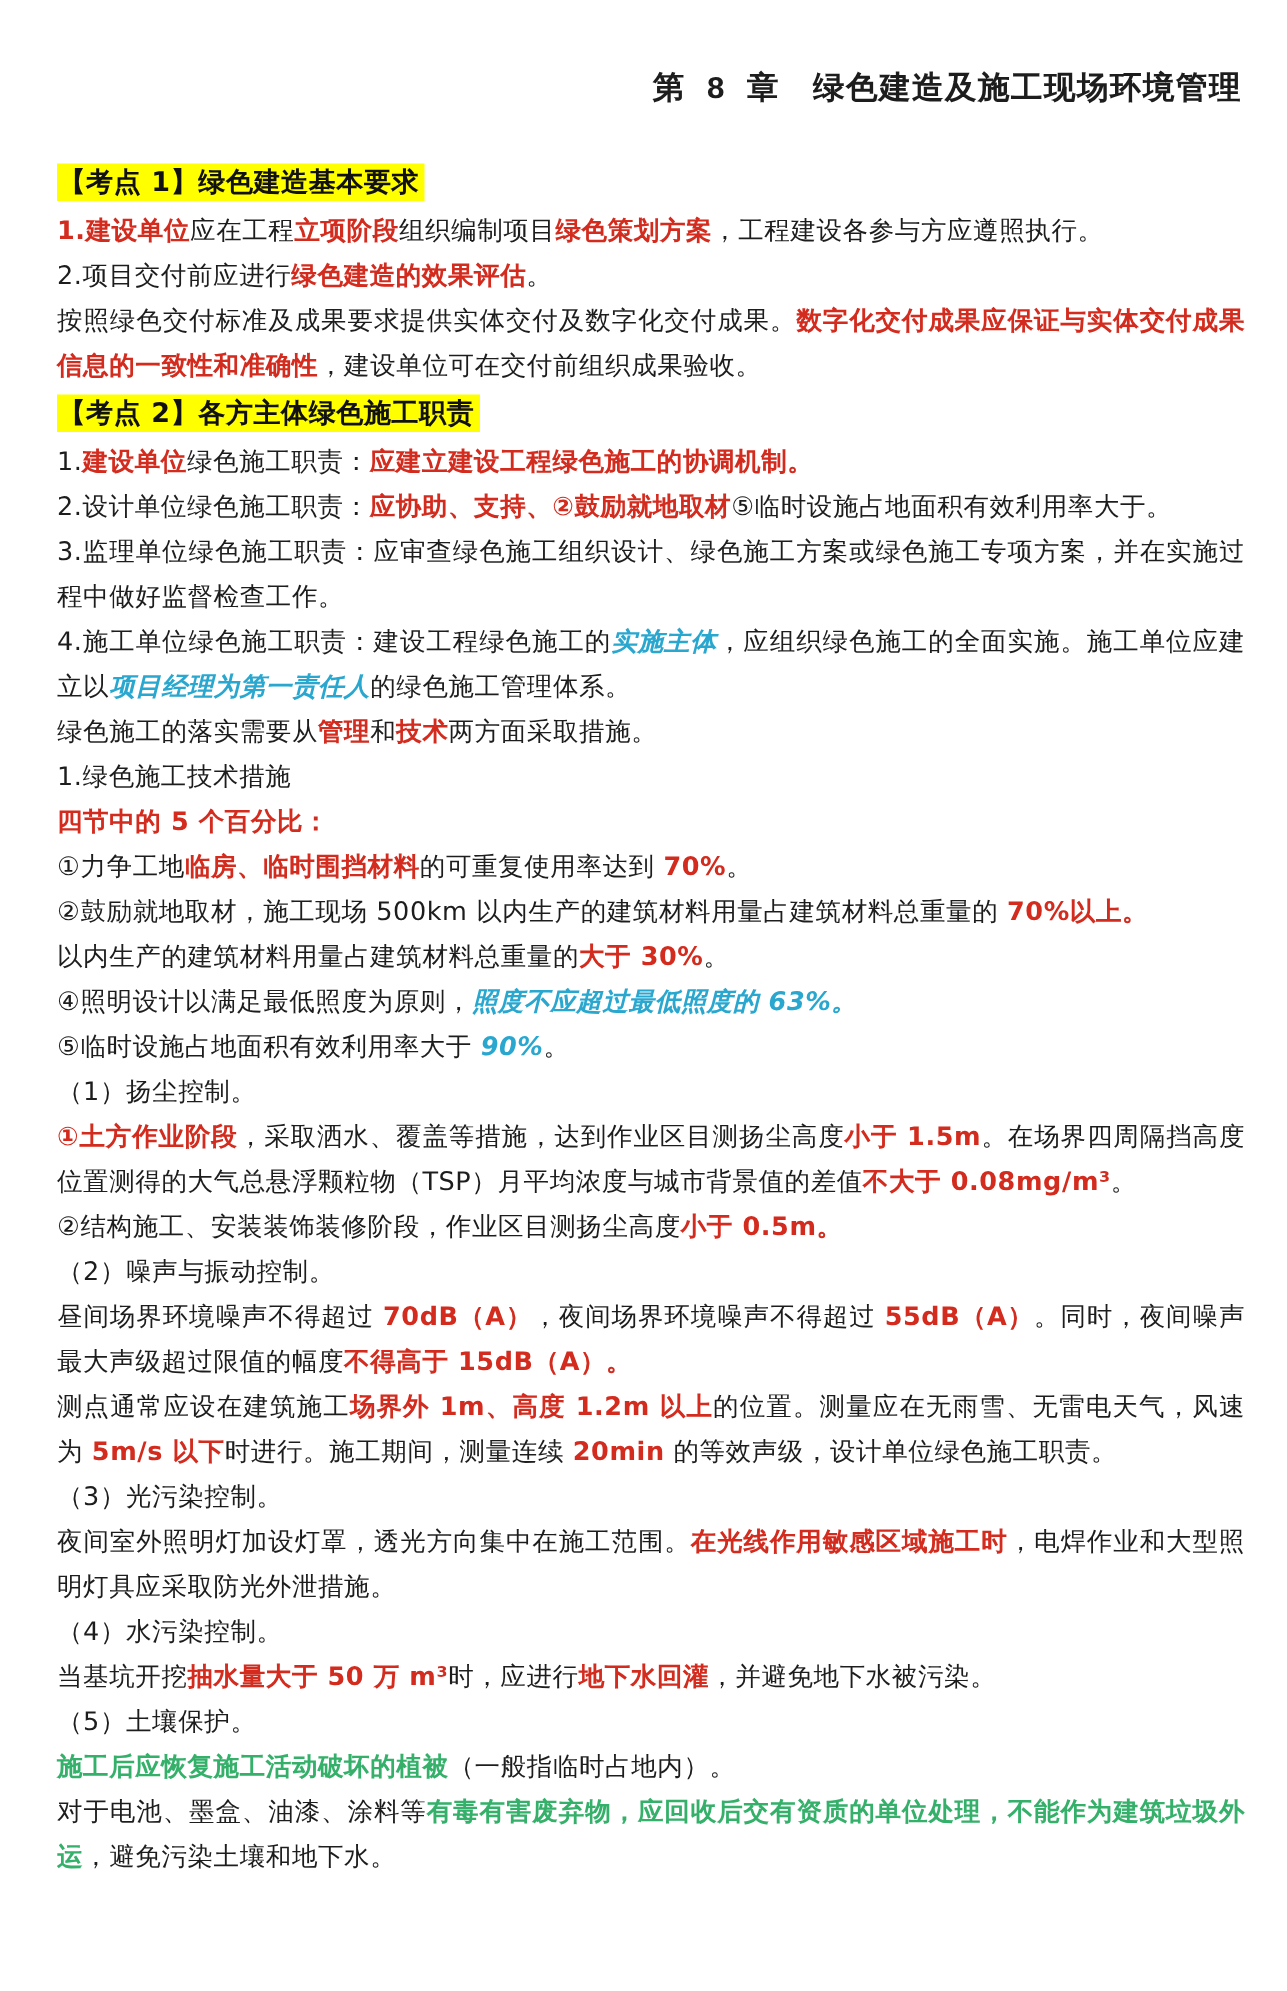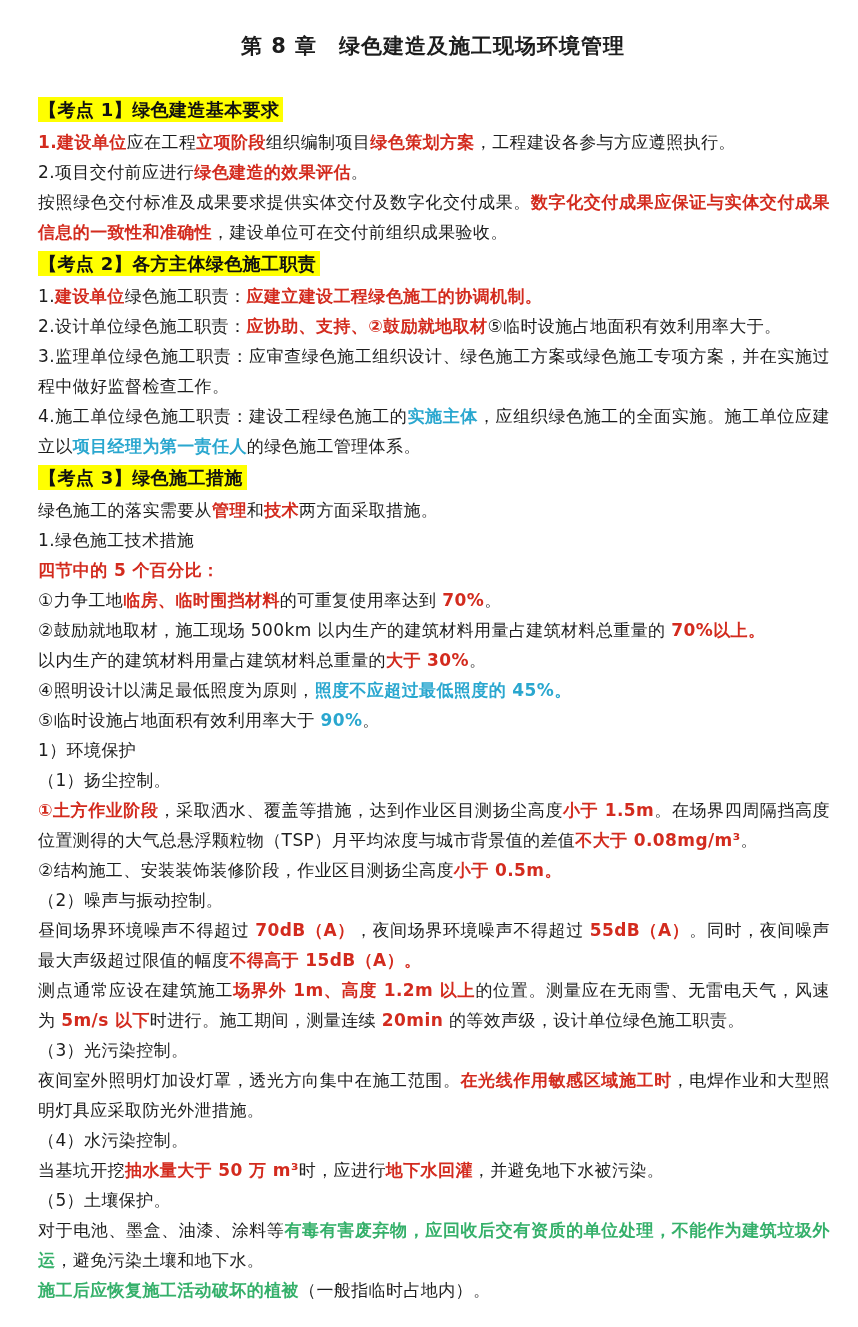--- a/index.html
+++ b/index.html
@@ -15,24 +15,25 @@
     box-sizing: border-box;
     width: 858px;
     min-height: 1327px;
     padding: 26px 30px 24px 38px;
     background: var(--paper, #ffffff);
     color: var(--ink, #1d1d1d);
   }
   .doc-title {
     font-size: 21px;
     font-weight: bold;
-    text-align: center;
+    text-align: right;
     letter-spacing: 1px;
-    margin: 6px 0 34px 0;
+    margin: 18px 0 34px 0;
     color: var(--ink, #1d1d1d);
+    font-family: Liberation Mono, monospace;
   }
   .doc-body { width: 792px; }
   .para {
     font-size: 17px;
     line-height: 30px;
     letter-spacing: 0.4px;
     text-align: justify;
     color: var(--ink, #1d1d1d);
     font-weight: 500;
   }
@@ -42,56 +43,54 @@
     margin: 1px 0;
   }
   .hl {
     background: var(--highlight, #ffff00);
     font-weight: bold;
     font-size: 18px;
     padding: 2px 4px 2px 1px;
     color: #111111;
   }
   .run-red    { color: var(--red, #d32b1e); font-weight: bold; }
-  .run-cyan   { color: var(--cyan, #2aa7cf); font-weight: bold; }
+  .run-cyan   { color: var(--cyan, #2aa7cf); font-weight: bold; font-style: italic; }
   .run-green  { color: var(--green, #35b06a); font-weight: bold; }
   .run-underline { text-underline-offset: 3px; }
 </style>
 </head>
 <body>
 
 <div class="page">
   <h1 class="doc-title">第 8 章　绿色建造及施工现场环境管理</h1>
   <div class="doc-body" id="doc-body">
       <div class="para heading"><span class="hl">【考点 1】绿色建造基本要求</span></div>
       <div class="para"><span class="run-red">1.</span><span class="run-red">建设单位</span><span>应在工程</span><span class="run-red">立项阶段</span><span>组织编制项目</span><span class="run-red">绿色策划方案</span><span>，工程建设各参与方应遵照执行。</span></div>
       <div class="para"><span>2.项目交付前应进行</span><span class="run-red">绿色建造的效果评估</span><span>。</span></div>
       <div class="para"><span>按照绿色交付标准及成果要求提供实体交付及数字化交付成果。</span><span class="run-red">数字化交付成果应保证与实体交付成果信息的一致性和准确性</span><span>，建设单位可在交付前组织成果验收。</span></div>
       <div class="para heading"><span class="hl">【考点 2】各方主体绿色施工职责</span></div>
       <div class="para"><span>1.</span><span class="run-red">建设单位</span><span>绿色施工职责：</span><span class="run-red">应建立建设工程绿色施工的协调机制。</span></div>
       <div class="para"><span>2.设计单位绿色施工职责：</span><span class="run-red">应协助、支持、②鼓励就地取材</span><span>⑤临时设施占地面积有效利用率大于。</span></div>
       <div class="para"><span>3.监理单位绿色施工职责：应审查绿色施工组织设计、绿色施工方案或绿色施工专项方案，并在实施过程中做好监督检查工作。</span></div>
       <div class="para"><span>4.施工单位绿色施工职责：建设工程绿色施工的</span><span class="run-cyan">实施主体</span><span>，应组织绿色施工的全面实施。施工单位应建立以</span><span class="run-cyan">项目经理为第一责任人</span><span>的绿色施工管理体系。</span></div>
-      <div class="para heading"><span class="hl">【考点 3】绿色施工措施</span></div>
       <div class="para"><span>绿色施工的落实需要从</span><span class="run-red">管理</span><span>和</span><span class="run-red">技术</span><span>两方面采取措施。</span></div>
       <div class="para"><span>1.绿色施工技术措施</span></div>
       <div class="para"><span class="run-red">四节中的 5 个百分比：</span></div>
       <div class="para"><span>①力争工地</span><span class="run-red">临房、临时围挡材料</span><span>的可重复使用率达到 </span><span class="run-red">70%</span><span>。</span></div>
       <div class="para"><span>②鼓励就地取材，施工现场 500km 以内生产的建筑材料用量占建筑材料总重量的 </span><span class="run-red">70%以上。</span></div>
       <div class="para"><span>以内生产的建筑材料用量占建筑材料总重量的</span><span class="run-red">大于 30%</span><span>。</span></div>
-      <div class="para"><span>④照明设计以满足最低照度为原则，</span><span class="run-cyan">照度不应超过最低照度的 45%。</span></div>
+      <div class="para"><span>④照明设计以满足最低照度为原则，</span><span class="run-cyan">照度不应超过最低照度的 63%。</span></div>
       <div class="para"><span>⑤临时设施占地面积有效利用率大于 </span><span class="run-cyan">90%</span><span>。</span></div>
-      <div class="para"><span>1）环境保护</span></div>
       <div class="para"><span>（1）扬尘控制。</span></div>
       <div class="para"><span class="run-red">①土方作业阶段</span><span>，采取洒水、覆盖等措施，达到作业区目测扬尘高度</span><span class="run-red">小于 1.5m</span><span>。在场界四周隔挡高度位置测得的大气总悬浮颗粒物（TSP）月平均浓度与城市背景值的差值</span><span class="run-red">不大于 0.08mg/m³</span><span>。</span></div>
       <div class="para"><span>②结构施工、安装装饰装修阶段，作业区目测扬尘高度</span><span class="run-red">小于 0.5m。</span></div>
       <div class="para"><span>（2）噪声与振动控制。</span></div>
       <div class="para"><span>昼间场界环境噪声不得超过 </span><span class="run-red">70dB（A）</span><span>，夜间场界环境噪声不得超过 </span><span class="run-red">55dB（A）</span><span>。同时，夜间噪声最大声级超过限值的幅度</span><span class="run-red">不得高于 15dB（A）。</span></div>
       <div class="para"><span>测点通常应设在建筑施工</span><span class="run-red">场界外 1m、高度 1.2m 以上</span><span>的位置。测量应在无雨雪、无雷电天气，风速为 </span><span class="run-red run-underline">5m/s 以下</span><span>时进行。施工期间，测量连续 </span><span class="run-red">20min</span><span> 的等效声级，设计单位绿色施工职责。</span></div>
       <div class="para"><span>（3）光污染控制。</span></div>
       <div class="para"><span>夜间室外照明灯加设灯罩，透光方向集中在施工范围。</span><span class="run-red">在光线作用敏感区域施工时</span><span>，电焊作业和大型照明灯具应采取防光外泄措施。</span></div>
       <div class="para"><span>（4）水污染控制。</span></div>
       <div class="para"><span>当基坑开挖</span><span class="run-red run-underline">抽水量大于 50 万 m³</span><span>时，应进行</span><span class="run-red run-underline">地下水回灌</span><span>，并避免地下水被污染。</span></div>
       <div class="para"><span>（5）土壤保护。</span></div>
+      <div class="para"><span class="run-green">施工后应恢复施工活动破坏的植被</span><span>（一般指临时占地内）。</span></div>
       <div class="para"><span>对于电池、墨盒、油漆、涂料等</span><span class="run-green">有毒有害废弃物，应回收后交有资质的单位处理，不能作为建筑垃圾外运</span><span>，避免污染土壤和地下水。</span></div>
-      <div class="para"><span class="run-green">施工后应恢复施工活动破坏的植被</span><span>（一般指临时占地内）。</span></div>
     </div>
 </div>
 
 </body></html>

